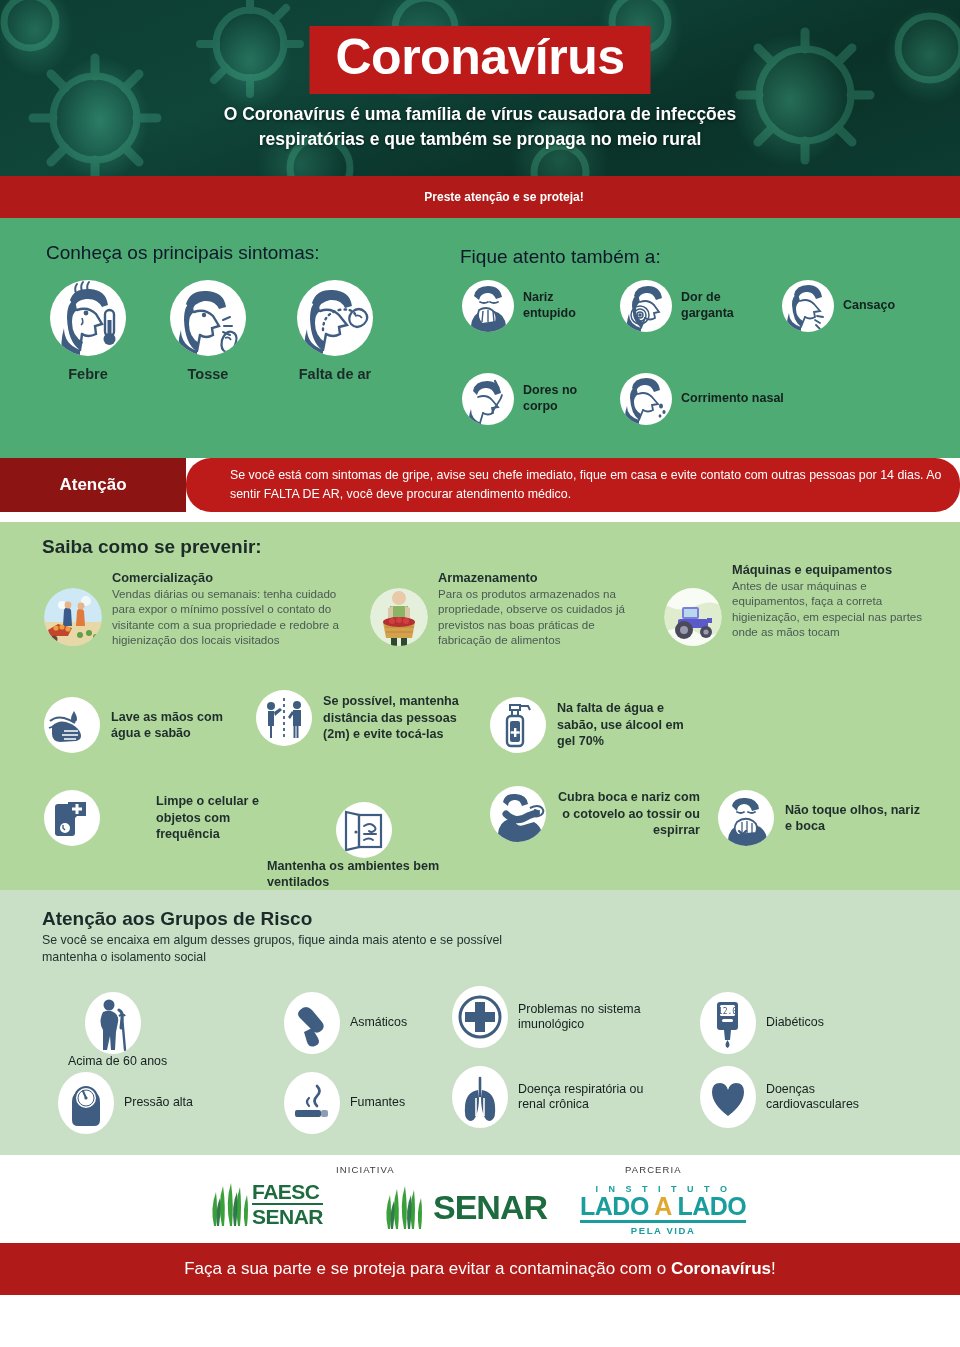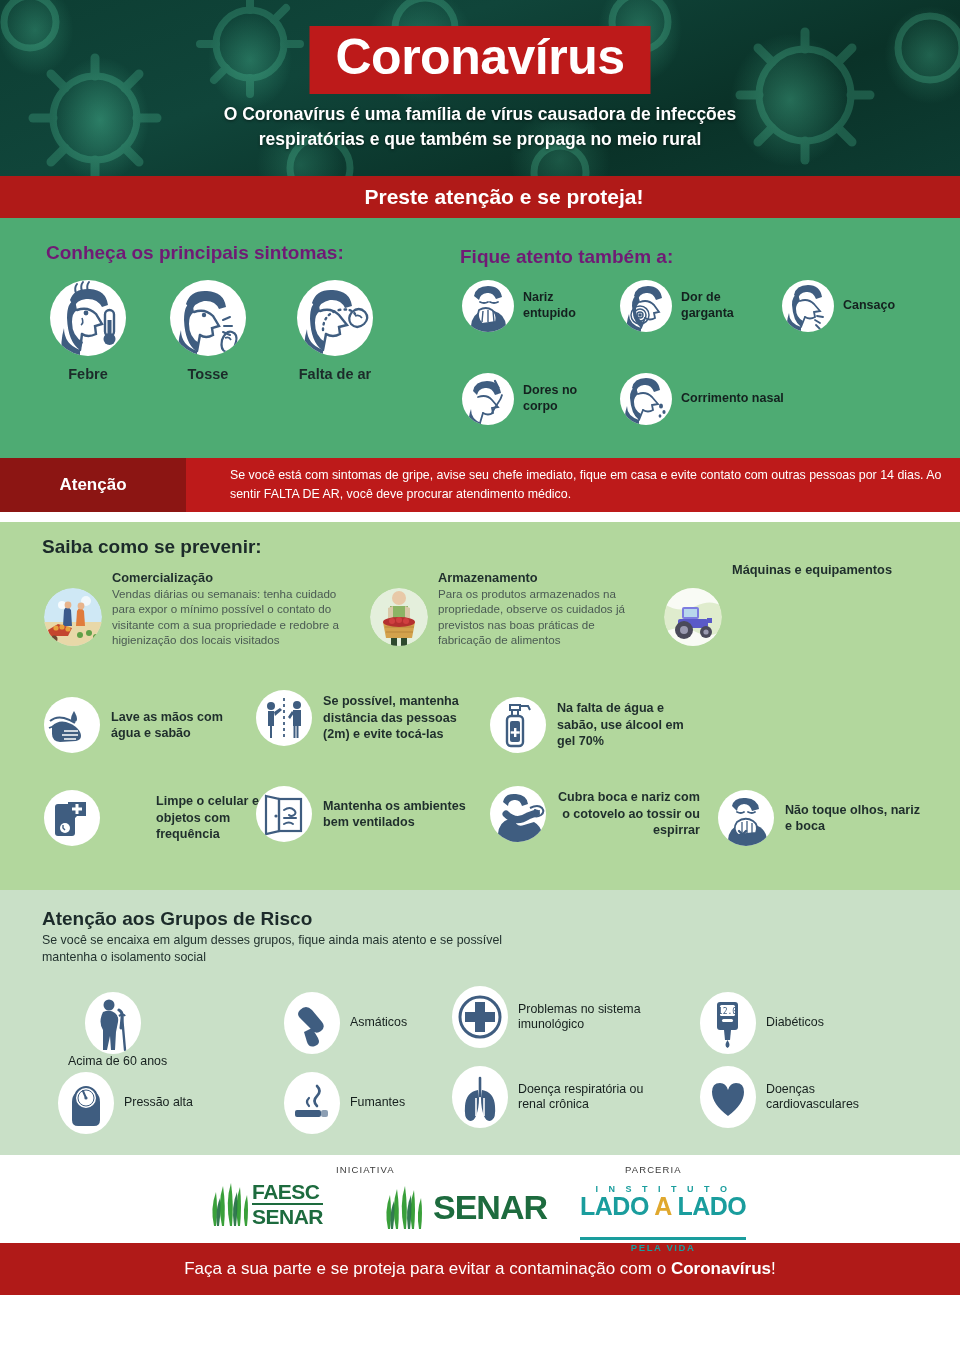--- a/index.html
+++ b/index.html
@@ -39,27 +39,27 @@
     position: absolute; top: 102px; width: 100%; text-align: center;
     color: #ffffff; font-size: 17.5px; font-weight: bold; line-height: 1.45;
     text-shadow: 0 1px 3px rgba(0,0,0,.5);
   }
 
   
   .alert-bar {
     height: 42px; background: #b01a18; display: flex;
     align-items: center; justify-content: center;
   }
-  .alert-bar .t { color: #fff; font-size: 21px; font-weight: bold; margin-left: 48px; }
+  .alert-bar .t { color: #fff; font-size: 12px; font-weight: bold; margin-left: 48px; }
 
   
   .symptoms {
     background: #4eab73; height: 240px; position: relative; padding: 0;
   }
-  .sym-h { font-size: 19px; font-weight: bold; color: #701a75; }
+  .sym-h { font-size: 19px; font-weight: normal; color: #0f172a; }
   .sym-left-h { position: absolute; left: 46px; top: 24px; }
   .sym-right-h { position: absolute; left: 460px; top: 28px; }
 
   .big-sym { position: absolute; text-align: center; width: 110px; }
   .big-sym .circle {
     width: 76px; height: 76px; border-radius: 50%; background: #fff;
     margin: 0 auto; position: relative; overflow: hidden;
   }
   .big-sym .lbl { margin-top: 10px; font-size: 14.5px; font-weight: bold; color: #1c2b2a; white-space: nowrap;}
 
@@ -73,21 +73,21 @@
     line-height: 1.25;
   }
 
   
   .atencao { display: flex; height: 54px; }
   .atencao .left {
     width: 186px; background: #8c1513; display: flex; align-items: center; justify-content: center;
   }
   .atencao .left .t { color: #fff; font-size: 17px; font-weight: bold; }
   .atencao .right {
-    flex: 1; background: #bd1a1a; display: flex; align-items: center; padding-left: 44px;
+    flex: 1; background: #bd1a1a; display: flex; align-items: center; padding-left: 44px; border-radius: 25px;
   }
   .atencao .right .t { color: #fff; font-size: 12.4px; line-height: 1.5; }
 
   .gap-white { height: 10px; background: #fff; }
 
   
   .prevent { background: #b2d79d; padding: 18px 0 22px 0; position: relative; height: 368px; }
   .prevent-h { position: absolute; left: 42px; top: 14px; font-size: 19px; font-weight: bold; color: #1c2b2a; }
 
   .pcard { position: absolute; display: flex; }
@@ -126,21 +126,21 @@
   .cap { position: absolute; font-size: 9.5px; letter-spacing: 1.1px; color: #3a3a3a; }
   .wheat { width: 46px; height: 44px; position: relative; flex: 0 0 auto; }
   .faesc-txt { line-height: 1; }
   .faesc-txt .l1 { font-size: 21px; font-weight: bold; color: #1d6b3e; letter-spacing: -0.5px; }
   .faesc-txt .l2 { font-size: 21px; font-weight: bold; color: #1d6b3e; letter-spacing: -0.5px;
                    border-top: 2px solid #1d6b3e; padding-top: 1px; margin-top: 1px; }
   .senar-txt { margin-left: 7px; font-size: 34px; font-weight: bold; color: #1d6b3e; letter-spacing: -1px; }
   .lado { text-align: center; line-height: 1; }
   .lado .i { font-size: 9px; letter-spacing: 4px; color: #1a9d9d; font-weight: bold; }
   .lado .m { font-size: 25px; font-weight: bold; color: #1a9d9d; letter-spacing: -0.5px;
-             border-bottom: 3px solid #1a9d9d; padding-bottom: 18px; }
+             border-bottom: 3px solid #1a9d9d; padding-bottom: 1px; }
   .lado .m .a { color: #e0a82e; }
   .lado .p { font-size: 9.5px; letter-spacing: 1.6px; color: #1a9d9d; font-weight: bold; margin-top: 3px; }
 
   
   .cta { background: #b01a18; height: 52px; display: flex; align-items: center; justify-content: center; }
   .cta .t { color: #fff; font-size: 17px; }
   .cta .t b { font-weight: bold; }
 
   .footer {
     height: 52px; position: relative; overflow: hidden;
@@ -492,20 +492,21 @@
           <rect x="14" y="31" width="30" height="9" rx="2" fill="#5a5ac8"></rect>
           <circle cx="20" cy="42" r="9" fill="#4a4a5a"></circle>
           <circle cx="20" cy="42" r="4" fill="#9a9ab0"></circle>
           <circle cx="42" cy="44" r="6" fill="#4a4a5a"></circle>
           <circle cx="42" cy="44" r="2.6" fill="#9a9ab0"></circle>
           <rect x="43" y="30" width="5" height="5" fill="#5a5ac8"></rect>
         </svg>
       </div>
       <div class="txt">
         <div class="tt">Máquinas e equipamentos</div>
+        <div class="bb">Antes de usar máquinas e equipamentos, faça a correta higienização, em especial nas partes onde as mãos tocam</div>
       </div>
     </div>
 
     <div class="ptile" style="left:44px; top:175px; width:210px;">
       <div class="circle">
         <svg width="56" height="56" viewBox="0 0 56 56">
           <path d="M30 14 q3 5 3 8 a3 3 0 0 1 -6 0 q0-3 3-8z" fill="#3f5d80"></path>
           <path d="M8 29 q6-6 14-4 q7 2 11 6 q4 4 4 8 q0 4-5 5 l-16 1 q-8 -1 -8 -8z" fill="#3f5d80"></path>
           <path d="M6 24 q6-5 14-3 q7 2 11 5" fill="none" stroke="#3f5d80" stroke-width="2"></path>
           <path d="M5 31 q10-5 20 1" fill="none" stroke="#3f5d80" stroke-width="1.6"></path>
@@ -561,21 +562,21 @@
           <path d="M24 12 h18 v14 h-9 l-5 5 v-5 h-4z" fill="#3f5d80"></path>
           <g fill="#fff">
               <rect x="31.5" y="14" width="3" height="10"></rect>
               <rect x="28" y="17.5" width="10" height="3"></rect>
             </g>
         </svg>
       </div>
       <div class="lbl">Limpe o celular e objetos com frequência</div>
     </div>
 
-    <div class="ptile" style="left:256px; top:264px; width:215px;">
+    <div class="ptile" style="left:256px; top:280px; width:215px;flex-direction:column;">
       <div class="circle">
         <svg width="56" height="56" viewBox="0 0 56 56">
           <rect x="23" y="13" width="22" height="32" fill="none" stroke="#3f5d80" stroke-width="2.2"></rect>
           <path d="M10 10 l13 3 v32 l-13 3z" fill="none" stroke="#3f5d80" stroke-width="2.2"></path>
           <circle cx="20" cy="30" r="1.6" fill="#3f5d80"></circle>
           <g fill="none" stroke="#3f5d80" stroke-width="2" stroke-linecap="round">
             <path d="M28 24 q6-4 10 0 q3 3 0 5 q-3 2-5 0"></path>
             <path d="M28 32 h12"></path>
             <path d="M28 38 q5-3 9 0"></path>
           </g>

